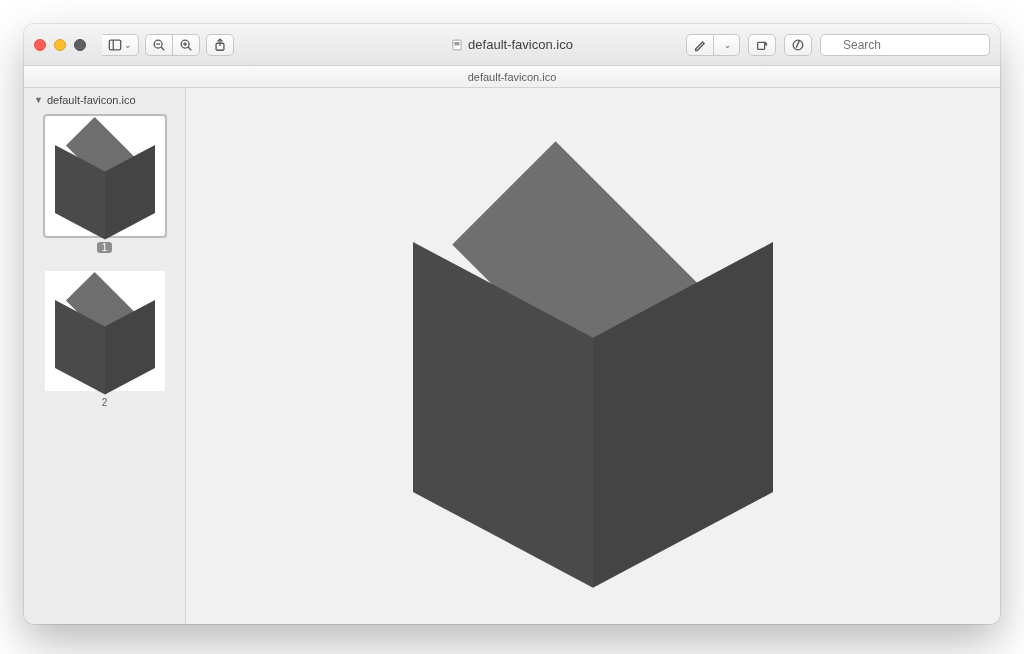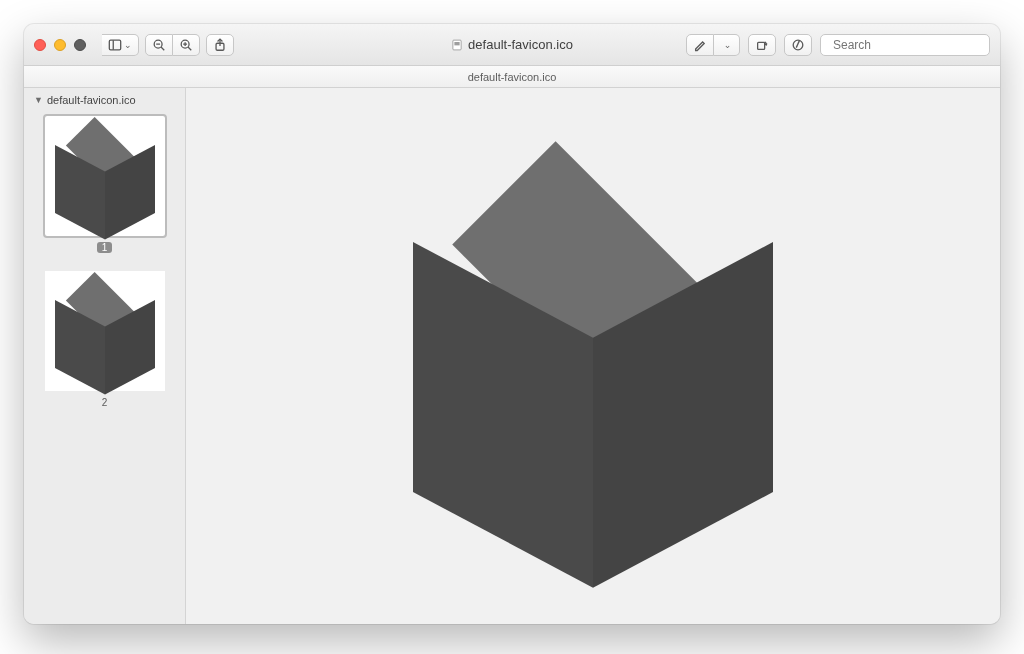--- a/index.html
+++ b/index.html
@@ -29,21 +29,21 @@
   .tbtn svg{width:14px;height:14px;stroke:#595959;fill:none;stroke-width:1.5}
   .tseg{display:flex}
   .tseg .tbtn{border-radius:0}
   .tseg .tbtn:first-child{border-radius:5px 0 0 5px}
   .tseg .tbtn:last-child{border-radius:0 5px 5px 0;border-left:0}
   .title-center{position:absolute;left:0;right:0;text-align:center;pointer-events:none;
     font-size:13px;color:#3f3f3f;display:flex;justify-content:center;align-items:center;gap:5px}
   .title-center svg{width:12px;height:12px}
   .toolbar-right{margin-left:auto;display:flex;gap:8px;align-items:center}
   .search{width:170px;height:22px;border:1px solid #c7c7c7;border-radius:5px;
-    background:#fff;display:flex;align-items:center;padding:0 6px;color:#8b8b8b}
+    background:#fff;display:flex;align-items:center;padding:0 16px;color:#8b8b8b}
   .search svg{width:12px;height:12px;stroke:#8b8b8b;fill:none;stroke-width:1.8;margin-right:4px}
   .search input{border:0;outline:0;flex:1;font-size:12px;color:#444;background:transparent}
   .chev{font-size:9px;color:#666;margin-left:2px}
 
   
   .docbar{height:22px;background:linear-gradient(#fafafa,#efefef);
     border-bottom:1px solid #d2d2d2;text-align:center;font-size:11px;
     color:#5d5d5d;line-height:22px}
 
   

